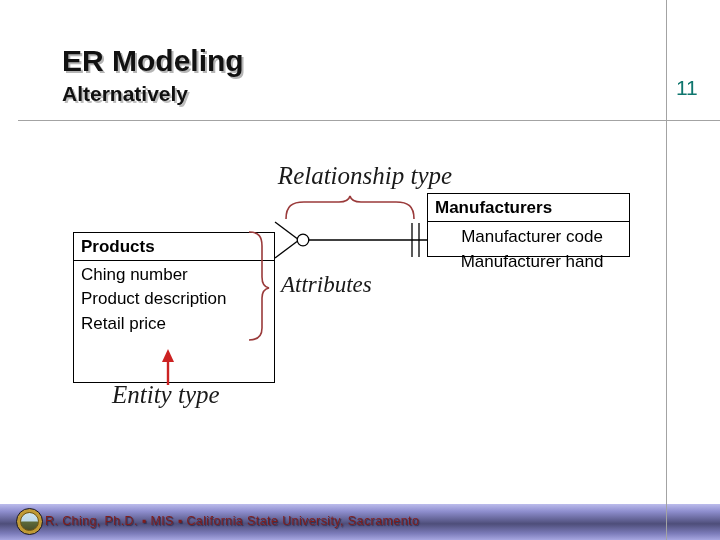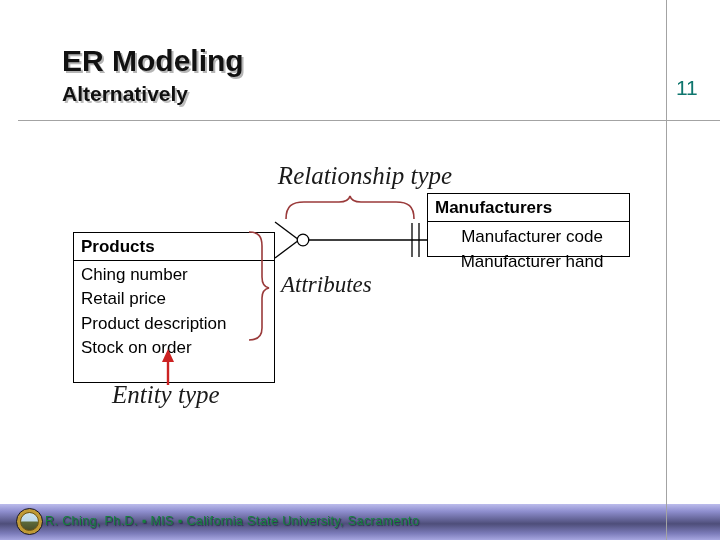--- a/index.html
+++ b/index.html
@@ -57,21 +57,21 @@
   .manufacturers-box li{line-height:25px;text-align:center;}
   
   .overlay{position:absolute;left:0;top:0;width:720px;height:540px;pointer-events:none;z-index:4;}
   
   .footer-bar{
     position:absolute;left:0;top:504px;width:720px;height:36px;
     background:linear-gradient(180deg,#bcbcec 0%,#8f8fcf 20%,#4e4e7a 55%,#7c7cba 82%,#a6a6e0 100%);
   }
   .footer-text{
     position:absolute;left:45px;top:514px;
-    font-size:12.5px;color:#15803d;text-shadow:1px 1px 1px #2e2e4e;
+    font-size:12.5px;color:#7f1d1d;text-shadow:1px 1px 1px #2e2e4e;
     letter-spacing:0.4px;white-space:nowrap;z-index:6;
   }
   .seal{
     position:absolute;left:16px;top:508px;width:27px;height:27px;
     border-radius:50%;background:#c09a35;border:1px solid #15152a;
     box-sizing:border-box;z-index:6;
   }
   .seal .inner{
     position:absolute;left:3px;top:3px;width:19px;height:19px;border-radius:50%;
     background:linear-gradient(180deg,#cfe4ef 0%,#bcd8e8 48%,#5d6b3a 52%,#4a4f2c 100%);
@@ -88,23 +88,22 @@
 <div class="side-rule"></div>
 
 <div class="lbl-serif relationship-label">Relationship type</div>
 <div class="lbl-serif attributes-label">Attributes</div>
 <div class="lbl-serif entity-label">Entity type</div>
 
 <div class="entity-box products-box">
   <div class="hdr">Products</div>
   <ul>
     <li>Ching number</li>
+    <li>Product description</li>
     <li>Retail price</li>
-    <li>Product description</li>
-    <li>Stock on order</li>
   </ul>
 </div>
 
 <div class="entity-box manufacturers-box">
   <div class="hdr">Manufacturers</div>
   <ul>
     <li>Manufacturer code</li>
     <li>Manufacturer hand</li>
   </ul>
 </div>

